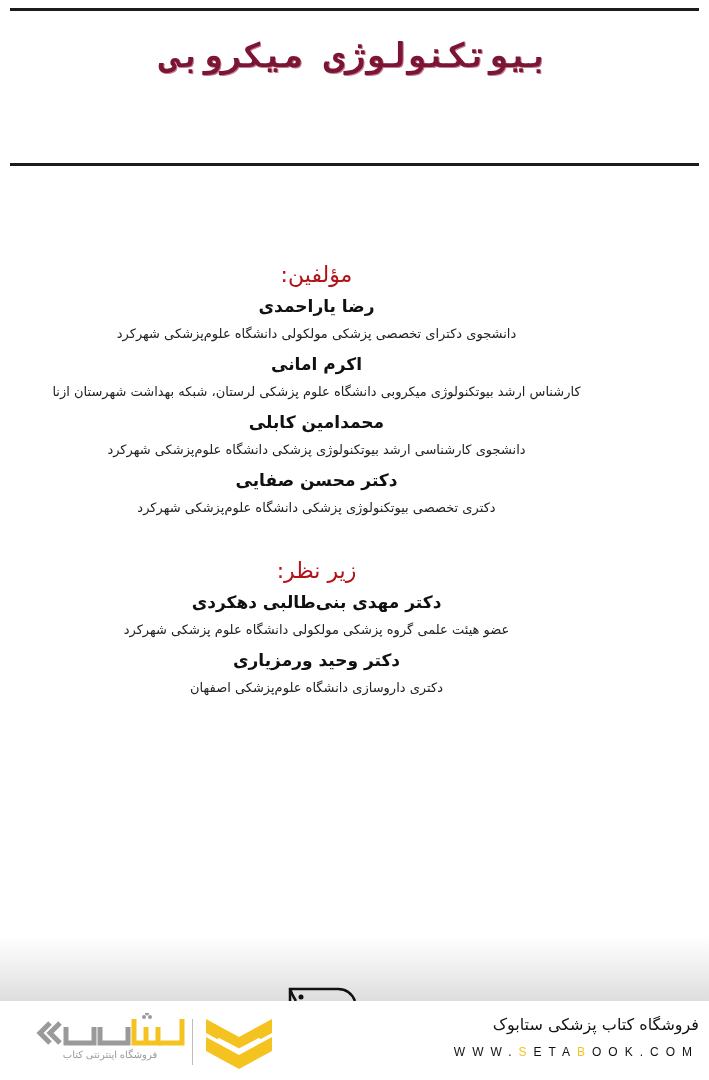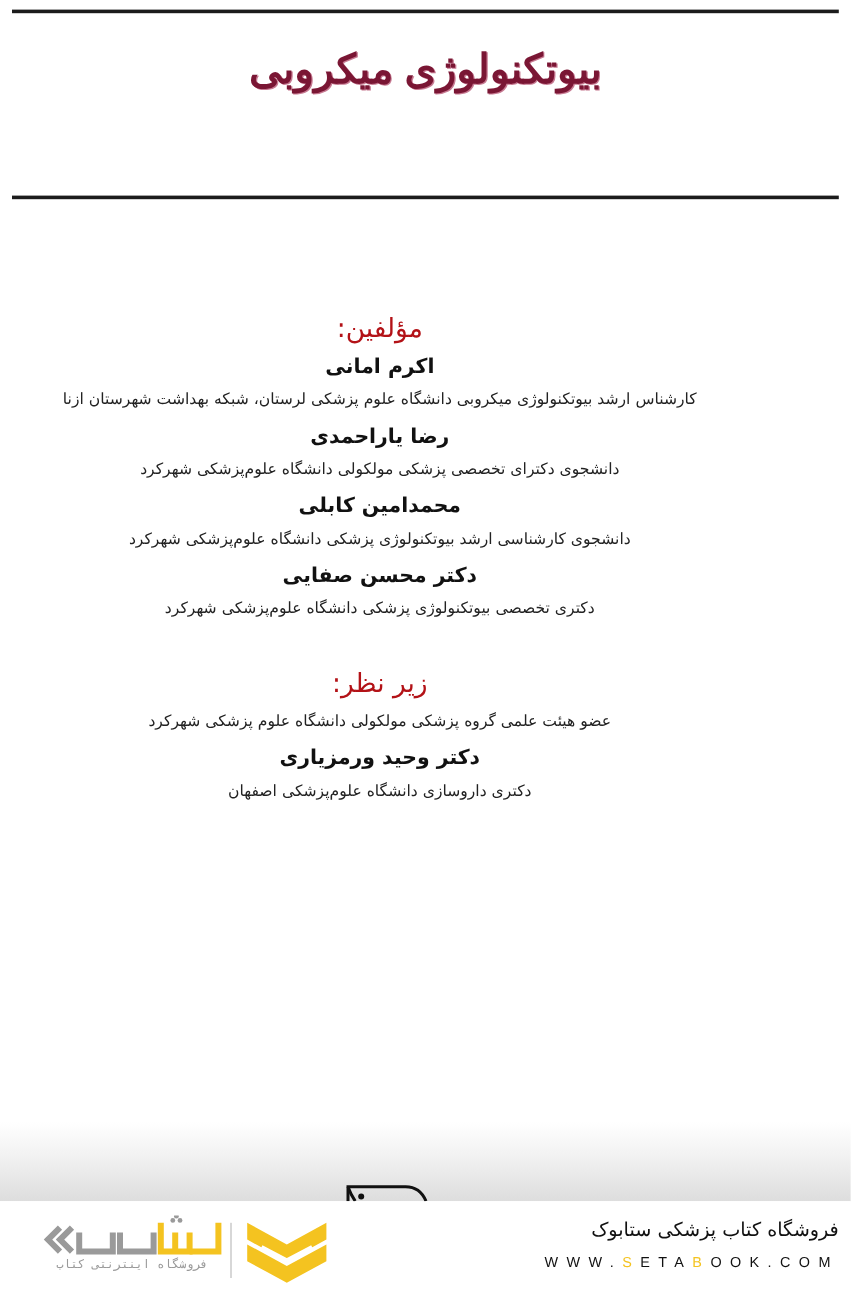--- a/index.html
+++ b/index.html
@@ -28,21 +28,21 @@
     .title-block {
       position: absolute;
       top: 30px;
       left: 0;
       width: 709px;
       text-align: center;
       direction: rtl;
     }
     .title-line {
       display: block;
-      font-family: Liberation Sans, sans-serif;
+      font-family: Liberation Mono, monospace;
       font-weight: bold;
       font-size: 34px;
       color: #7a1634;
       text-shadow: 1px 1px 0 #c77a92;
       line-height: 56px;
     }
 
     .credits {
       position: absolute;
       top: 258px;
@@ -134,64 +134,65 @@
       height: 46px;
       background: #bdbdbd;
     }
     .logo-sub {
       position: absolute;
       left: 2px;
       top: 36px;
       width: 152px;
       text-align: center;
       direction: rtl;
-      font-family: Liberation Mono, monospace;
+      font-family: Liberation Sans, sans-serif;
       font-size: 10px;
       color: #9a9a9a;
     }
   </style>
 </head>
 <body>
 
 <div class="rule top"></div>
 
 <div class="title-block">
   <span class="title-line">بیوتکنولوژی میکروبی</span>
 </div>
 
 <div class="rule bottom"></div>
 
 <div class="credits">
   <div>
     <div class="section-heading">مؤلفین:</div>
 
     <div>
+      <div class="person-name">رضا یاراحمدی</div>
+      <div class="person-role">دانشجوی دکترای تخصصی پزشکی مولکولی دانشگاه علوم‌پزشکی شهرکرد</div>
+    </div>
+    <div>
       <div class="person-name">اکرم امانی</div>
       <div class="person-role">کارشناس ارشد بیوتکنولوژی میکروبی دانشگاه علوم پزشکی لرستان، شبکه بهداشت شهرستان ازنا</div>
     </div>
     <div>
-      <div class="person-name">رضا یاراحمدی</div>
-      <div class="person-role">دانشجوی دکترای تخصصی پزشکی مولکولی دانشگاه علوم‌پزشکی شهرکرد</div>
-    </div>
-    <div>
       <div class="person-name">محمدامین کابلی</div>
       <div class="person-role">دانشجوی کارشناسی ارشد بیوتکنولوژی پزشکی دانشگاه علوم‌پزشکی شهرکرد</div>
     </div>
     <div>
       <div class="person-name">دکتر محسن صفایی</div>
       <div class="person-role">دکتری تخصصی بیوتکنولوژی پزشکی دانشگاه علوم‌پزشکی شهرکرد</div>
     </div>
   </div>
 
   <div class="section-gap"></div>
 
   <div>
     <div class="section-heading">زیر نظر:</div>
 
     <div>
+      <div class="person-name">دکتر مهدی بنی‌طالبی دهکردی</div>
       <div class="person-role">عضو هیئت علمی گروه پزشکی مولکولی دانشگاه علوم پزشکی شهرکرد</div>
     </div>
     <div>
       <div class="person-name">دکتر وحید ورمزیاری</div>
       <div class="person-role">دکتری داروسازی دانشگاه علوم‌پزشکی اصفهان</div>
     </div>
   </div>
 </div>
 
 <div class="fade-band"></div>

